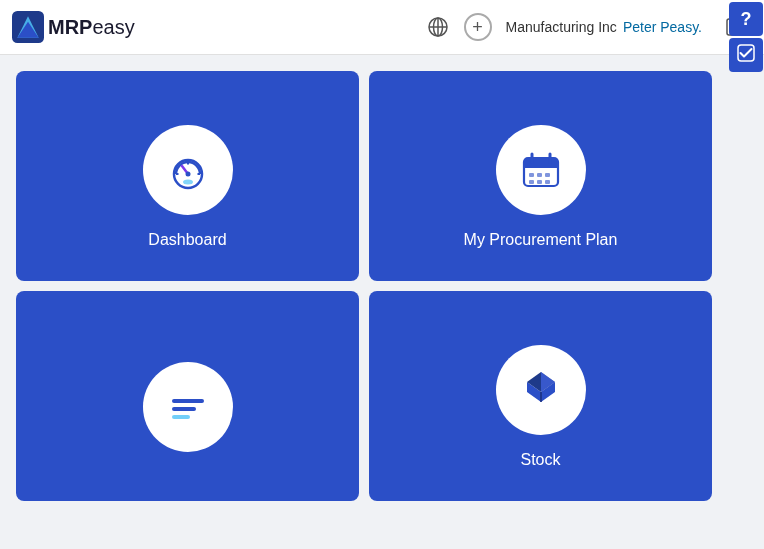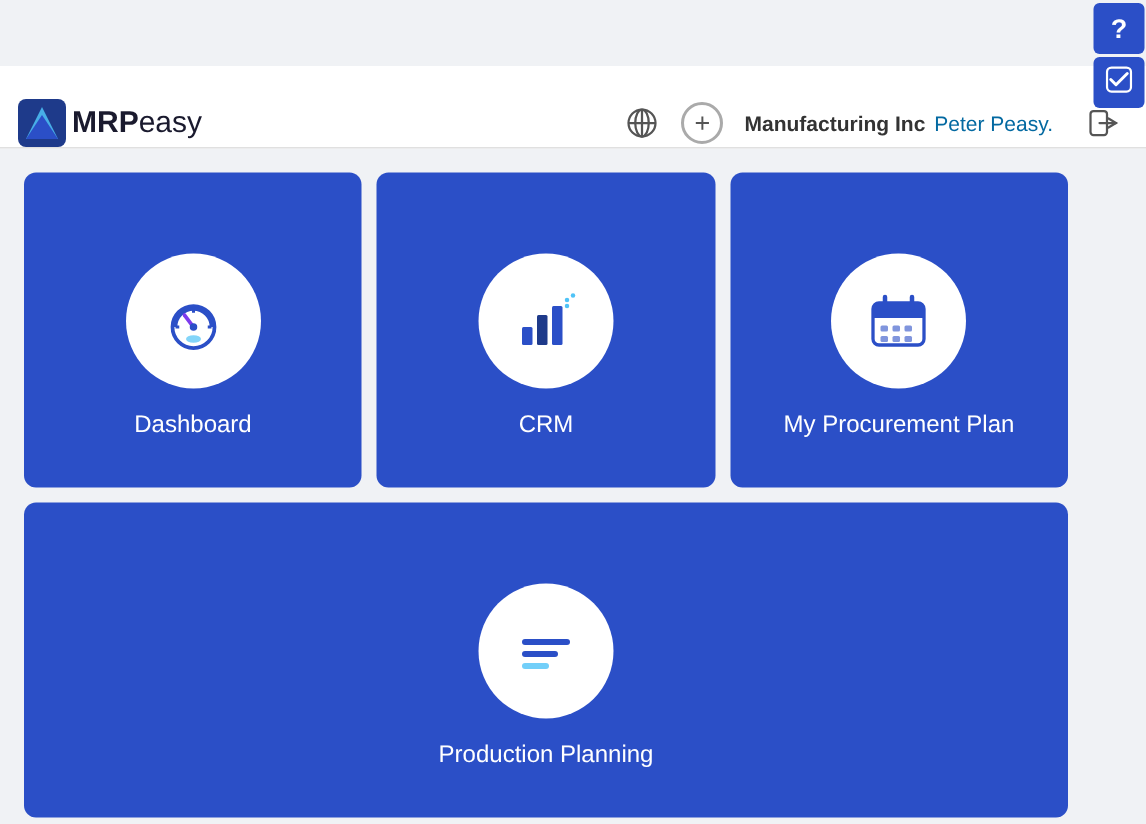--- a/index.html
+++ b/index.html
@@ -1,27 +1,26 @@
 <!DOCTYPE html>
 <html><head>
   <meta charset="utf-8">
   <style>
     * { box-sizing: border-box; margin: 0; padding: 0; }
     body { font-family: 'Segoe UI', Arial, sans-serif; background: #f0f2f5; width: 764px; height: 549px; overflow: hidden; }
 
     
     .header {
       display: flex;
-      align-items: flex-end;
+      align-items: center;
       background: #fff;
       height: 55px;
       padding: 0 12px;
       border-bottom: 1px solid #e0e0e0;
       position: relative;
-      margin-top: 44px;
     }
     .logo-area {
       display: flex;
       align-items: center;
       gap: 4px;
     }
     .logo-icon {
       width: 32px;
       height: 32px;
     }
@@ -55,21 +54,21 @@
       cursor: pointer;
     }
     .header-company {
       display: flex;
       align-items: center;
       gap: 6px;
       margin-left: 4px;
     }
     .company-name {
       font-size: 14px;
-      font-weight: 700;
+      font-weight: 400;
       color: #333;
     }
     .user-name {
       font-size: 14px;
       color: #0369a1;
     }
     .logout-icon {
       margin-left: 8px;
       color: #555;
       cursor: pointer;
@@ -216,35 +215,20 @@
           <line x1="14" y1="30" x2="16.5" y2="30" stroke="#2b4fc7" stroke-width="2"></line>
           <line x1="38" y1="30" x2="35.5" y2="30" stroke="#2b4fc7" stroke-width="2"></line>
           <line x1="26" y1="18" x2="26" y2="20.5" stroke="#2b4fc7" stroke-width="2"></line>
 
           <ellipse cx="26" cy="38" rx="5" ry="2.5" fill="#4fc3f7" opacity="0.7"></ellipse>
         </svg>
       </div>
       <span class="card-label">Dashboard</span>
     </div>
 
-    <div class="grid-card">
-      <div class="card-icon-circle">
-        <svg class="icon-svg" viewBox="0 0 52 52" fill="none">
-
-          <rect x="10" y="30" width="7" height="12" rx="1" fill="#2b4fc7"></rect>
-          <rect x="20" y="22" width="7" height="20" rx="1" fill="#1e3a8a"></rect>
-          <rect x="30" y="16" width="7" height="26" rx="1" fill="#2b4fc7"></rect>
-
-          <circle cx="40" cy="12" r="1.5" fill="#4fc3f7"></circle>
-          <circle cx="44" cy="9" r="1.5" fill="#4fc3f7"></circle>
-          <circle cx="40" cy="16" r="1.5" fill="#4fc3f7"></circle>
-        </svg>
-      </div>
-      <span class="card-label">CRM</span>
-    </div>
 
     <div class="grid-card">
       <div class="card-icon-circle">
         <svg class="icon-svg" viewBox="0 0 52 52" fill="none">
 
           <rect x="9" y="14" width="34" height="28" rx="4" fill="none" stroke="#2b4fc7" stroke-width="2.2"></rect>
 
           <rect x="9" y="14" width="34" height="10" rx="4" fill="#2b4fc7"></rect>
           <rect x="9" y="20" width="34" height="4" fill="#2b4fc7"></rect>
 
@@ -268,20 +252,32 @@
 
     <div class="grid-card">
       <div class="card-icon-circle">
         <svg class="icon-svg" viewBox="0 0 52 52" fill="none">
 
           <rect x="10" y="18" width="32" height="4" rx="2" fill="#2b4fc7"></rect>
           <rect x="10" y="26" width="24" height="4" rx="2" fill="#2b4fc7"></rect>
           <rect x="10" y="34" width="18" height="4" rx="2" fill="#4fc3f7" opacity="0.8"></rect>
         </svg>
       </div>
-      <span class="card-label">Production Planning</span>
-    </div>
-
+    </div>
+
+    <div class="grid-card">
+      <div class="card-icon-circle">
+        <svg class="icon-svg" viewBox="0 0 52 52" fill="none">
+
+          <path d="M26,38 L12,28 L12,18 L26,28 L40,18 L40,28 Z" fill="#2b4fc7"></path>
+          <path d="M26,28 L26,38" stroke="#1a2e7a" stroke-width="1.5"></path>
+          <path d="M26,28 L12,18 L26,8 L40,18 Z" fill="#1e3a8a"></path>
+
+          <path d="M26,8 L40,18 L26,28 Z" fill="#4a6cf7" opacity="0.6"></path>
+        </svg>
+      </div>
+      <span class="card-label">Stock</span>
+    </div>
 
 
   </div>
 
 </div>
 
 </body></html>

